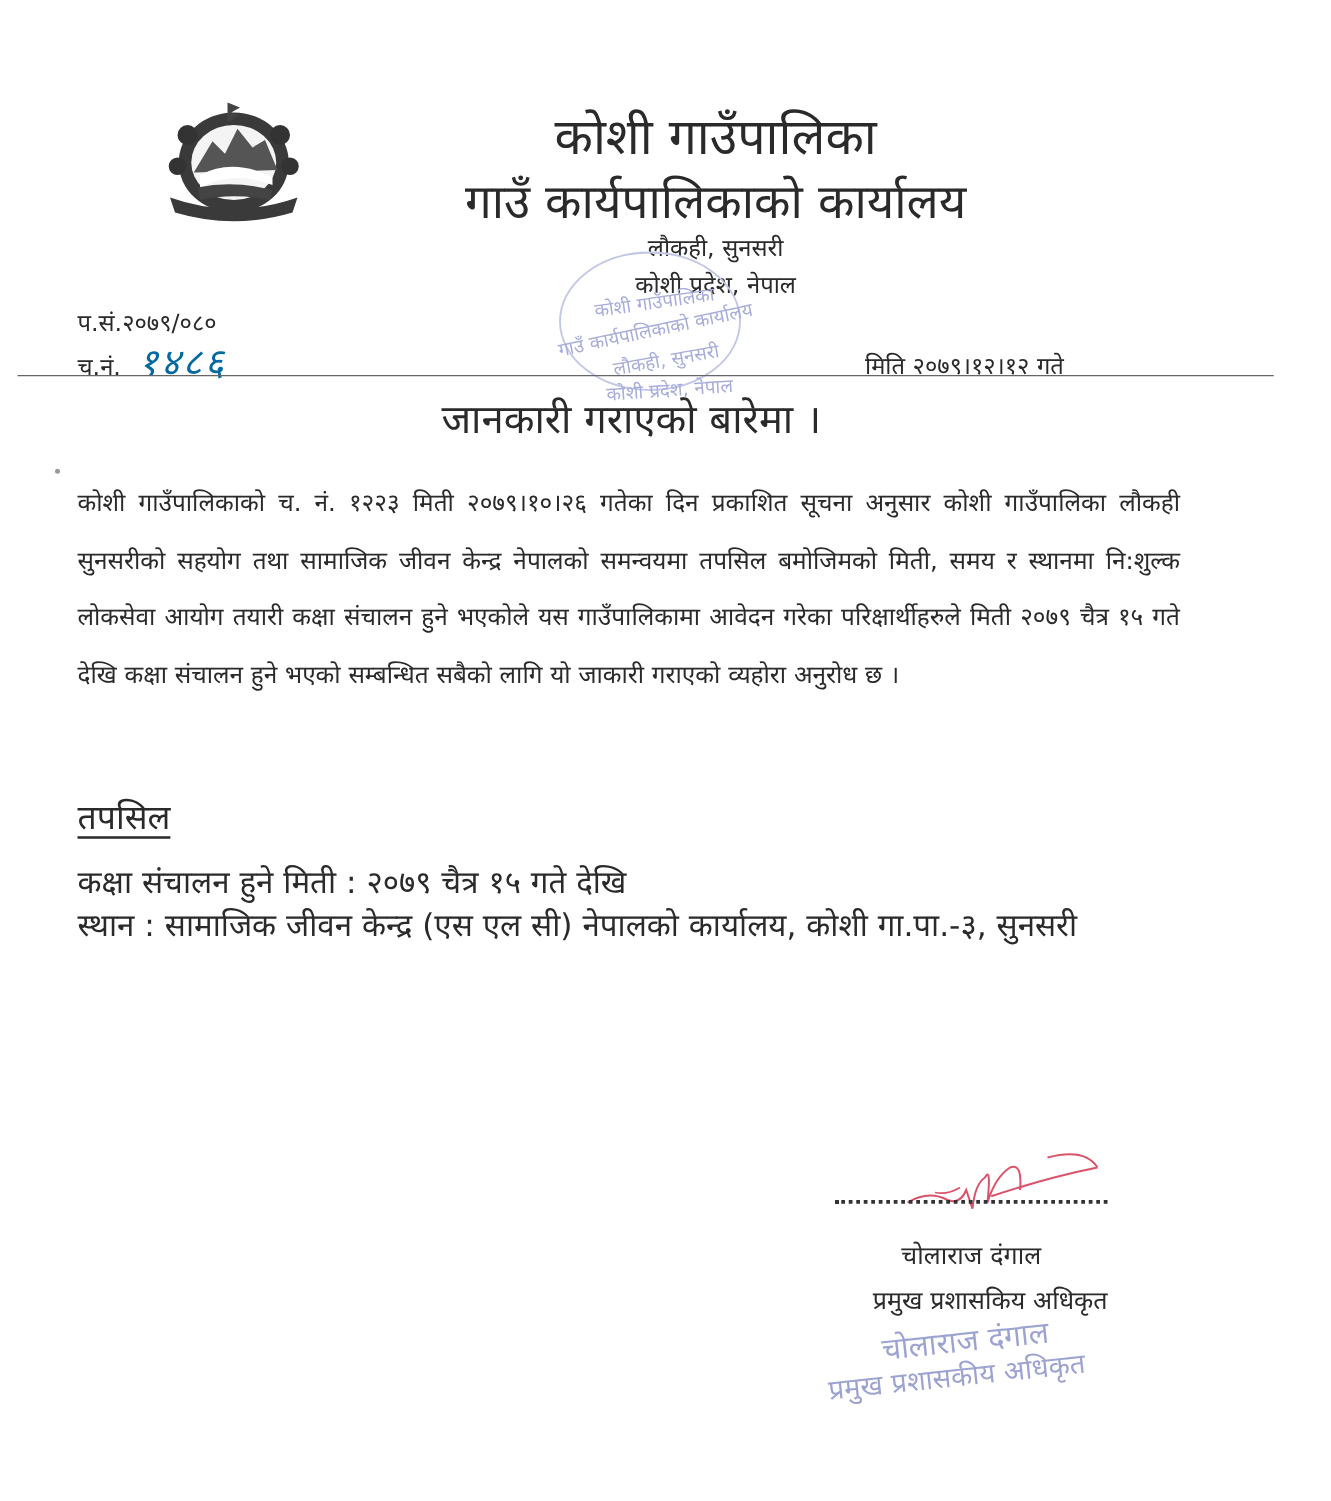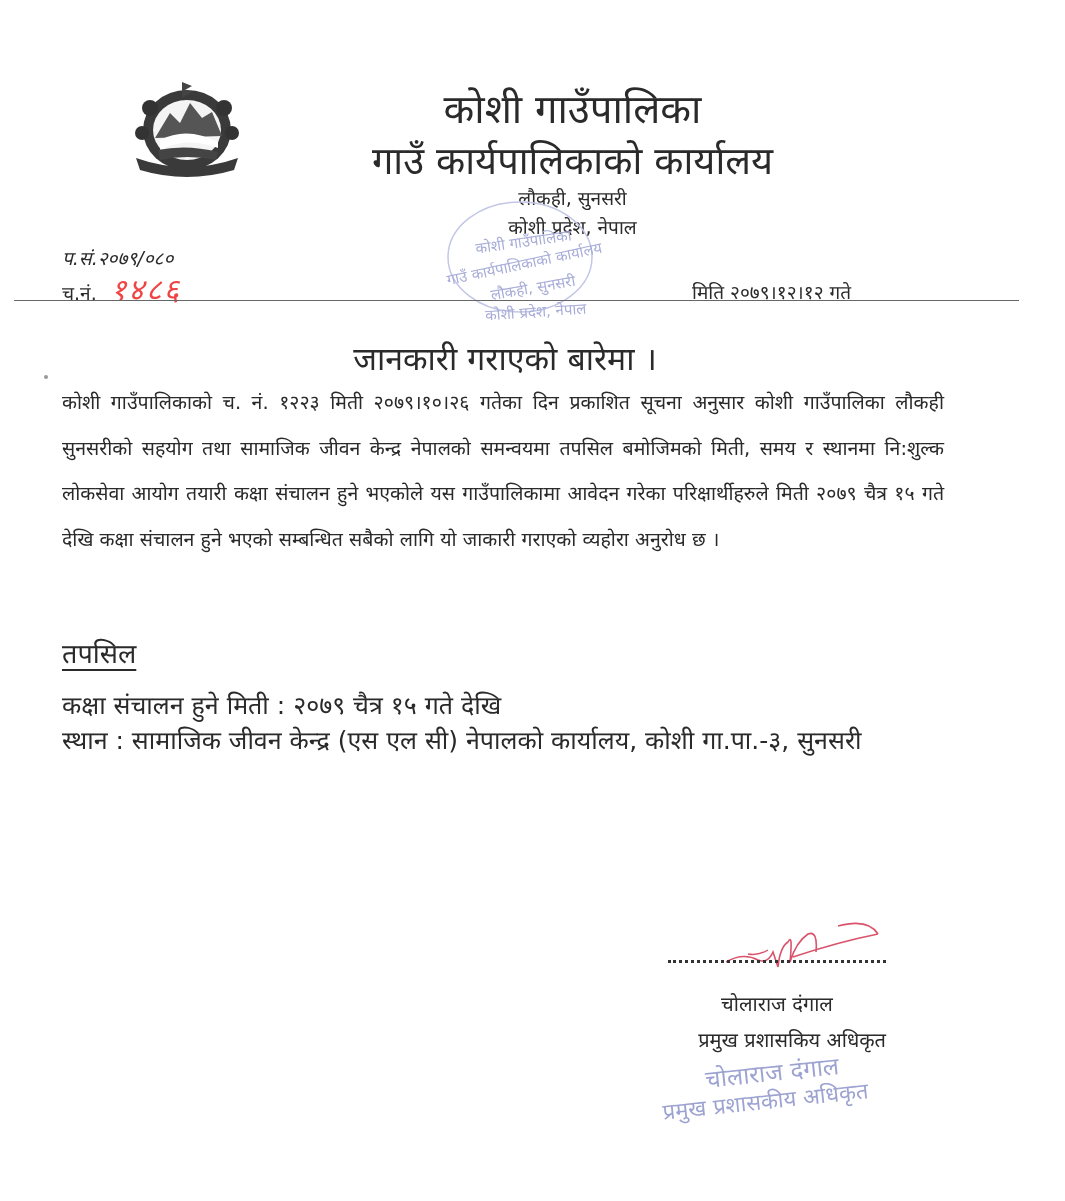--- a/index.html
+++ b/index.html
@@ -8,26 +8,26 @@
     font-family: "DejaVu Sans", "Liberation Sans", sans-serif; color: #2a2a2a;
   }
   .abs { position: absolute; }
   .emblem { left: 130px; top: 78px; width: 115px; height: 105px; }
   .hdr-title { left: 0; width: 1065px; text-align: center; }
   .t1 { top: 80px; font-size: 40px; left: 40px; }
   .t2 { top: 133px; font-size: 38px; left: 40px; }
   .t3 { top: 185px; font-size: 19px; left: 40px; }
   .t4 { top: 214px; font-size: 19px; left: 40px; }
   .ref { left: 62px; font-size: 19px; }
-  .ref1 { top: 245px; font-style: italic; }
+  .ref1 { top: 245px; }
   .ref2 { top: 268px; }
-  .handnum { font-family: "DejaVu Serif", serif; font-size: 30px; color: #ef4444; font-style: italic; margin-left: 14px; letter-spacing: 2px; }
+  .handnum { font-family: "DejaVu Serif", serif; font-size: 30px; color: #0369a1; font-style: italic; margin-left: 14px; letter-spacing: 2px; }
   .date { left: 692px; top: 279px; font-size: 19px; }
   .rule { left: 14px; top: 300px; width: 1005px; height: 0; border-top: 1.5px solid #666; }
-  .subject { left: 0; width: 1010px; top: 312px; text-align: center; font-size: 32px; margin-top: 24px; }
+  .subject { left: 0; width: 1010px; top: 312px; text-align: center; font-size: 32px; }
   .body-p { left: 62px; top: 380px; width: 882px; font-size: 19.5px; line-height: 45.5px; text-align: justify; text-align-last: left; }
   .tapasil { left: 62px; top: 634px; font-size: 27px; text-decoration: underline; text-underline-offset: 6px; }
   .details { left: 62px; top: 688px; font-size: 25px; line-height: 35px; }
   .details div { white-space: nowrap; }
   .dots { left: 668px; top: 960px; width: 218px; height: 0; border-top: 3px dotted #333; }
   .signame { left: 668px; width: 218px; text-align: center; font-size: 20px; }
   .sn1 { top: 990px; }
   .sn2 { top: 1026px; text-align: right; }
   .stamp-text { color: #8c93c9; opacity: 0.85; }
   .st1 { left: 705px; top: 1055px; font-size: 24px; transform: rotate(-6deg); }

